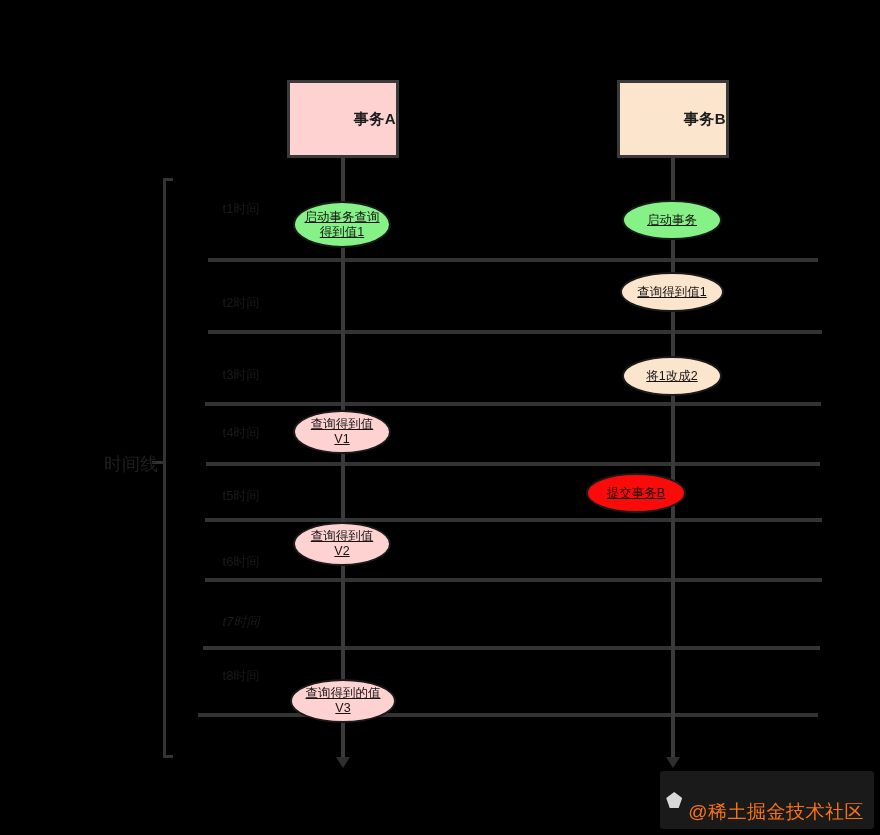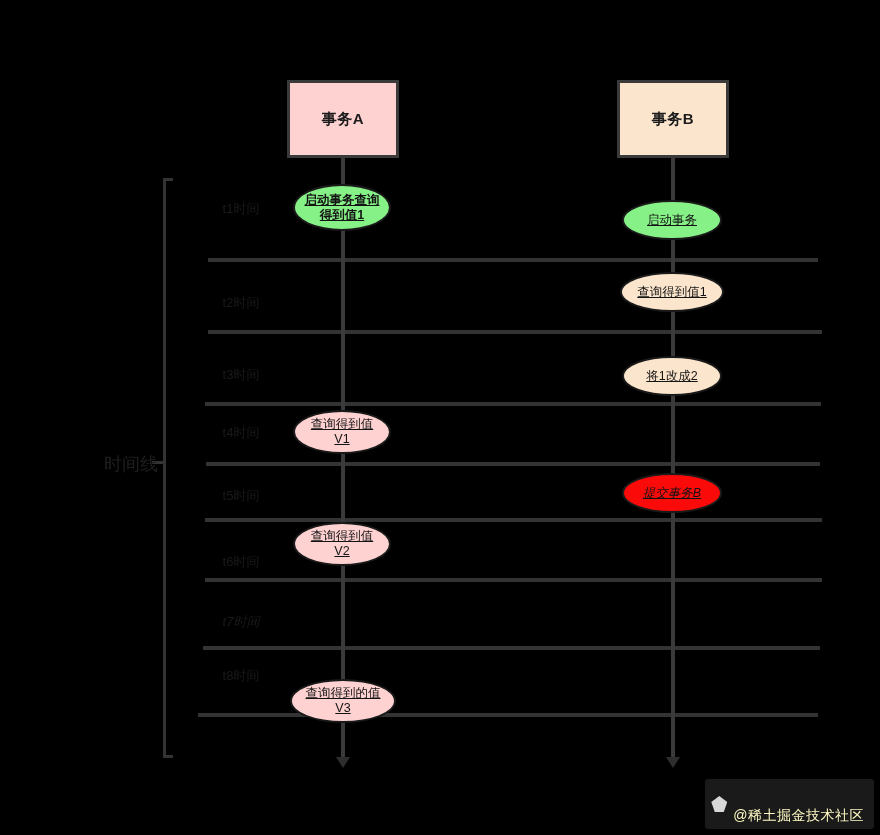--- a/index.html
+++ b/index.html
@@ -22,21 +22,21 @@
     height: 835px;
   }
 
   
   .actor-box {
     position: absolute;
     box-sizing: border-box;
     border: 3px solid #3a3a3a;
     display: flex;
     align-items: center;
-    justify-content: center;
+    justify-content: flex-end;
     font-size: 15px;
     font-weight: bold;
     color: #1b1b1b;
     letter-spacing: 0.5px;
   }
   #actor-a {
     left: 287px; top: 80px; width: 112px; height: 78px;
     background: #ffd2d2;
   }
   #actor-b {
@@ -142,22 +142,22 @@
     padding: 4px 10px 4px 6px;
     background: rgba(255,255,255,0.10);
     border-radius: 3px;
   }
   #watermark-logo {
     width: 16px; height: 16px;
     background: #d8d8d8;
     clip-path: polygon(50% 0%, 100% 38%, 78% 100%, 22% 100%, 0% 38%);
   }
   #watermark-text {
-    font-size: 14px;
-    color: #fef9c3;
+    font-size: 19px;
+    color: #f97316;
     letter-spacing: 0.5px;
     margin-top: 24px;
   }
 </style>
 </head>
 <body>
 
 <div id="canvas">
 
   <div class="sep" style="left:208px; top:258px; width:610px;"></div>
@@ -189,33 +189,33 @@
 
   <div class="time-label" style="top:200px;">t1时间</div>
   <div class="time-label" style="top:294px;">t2时间</div>
   <div class="time-label" style="top:366px;">t3时间</div>
   <div class="time-label" style="top:424px;">t4时间</div>
   <div class="time-label" style="top:487px;">t5时间</div>
   <div class="time-label" style="top:553px;">t6时间</div>
   <div class="time-label" style="top:613px;font-style:italic;">t7时间</div>
   <div class="time-label" style="top:667px;">t8时间</div>
 
-  <div class="event ev-green" style="left:293px; top:184px; width:98px; height:47px;font-weight:bold;">启动事务查询
+  <div class="event ev-green" style="left:293px; top:201px; width:98px; height:47px;">启动事务查询
 得到值1</div>
 
   <div class="event ev-green" style="left:622px; top:200px; width:100px; height:40px;">启动事务</div>
 
   <div class="event ev-cream" style="left:620px; top:272px; width:104px; height:40px;">查询得到值1</div>
 
   <div class="event ev-cream" style="left:622px; top:356px; width:100px; height:40px;">将1改成2</div>
 
   <div class="event ev-pink" style="left:293px; top:410px; width:98px; height:44px;">查询得到值
 V1</div>
 
-  <div class="event ev-red" style="left:622px; top:473px; width:100px; height:40px;font-style:italic;">提交事务B</div>
+  <div class="event ev-red" style="left:586px; top:473px; width:100px; height:40px;">提交事务B</div>
 
   <div class="event ev-pink" style="left:293px; top:522px; width:98px; height:44px;">查询得到值
 V2</div>
 
 
   <div class="event ev-pink" style="left:290px; top:655px; width:106px; height:44px;margin-top:24px;">查询得到的值
 V3</div>
 
   <div id="watermark">
     <div id="watermark-logo"></div>

